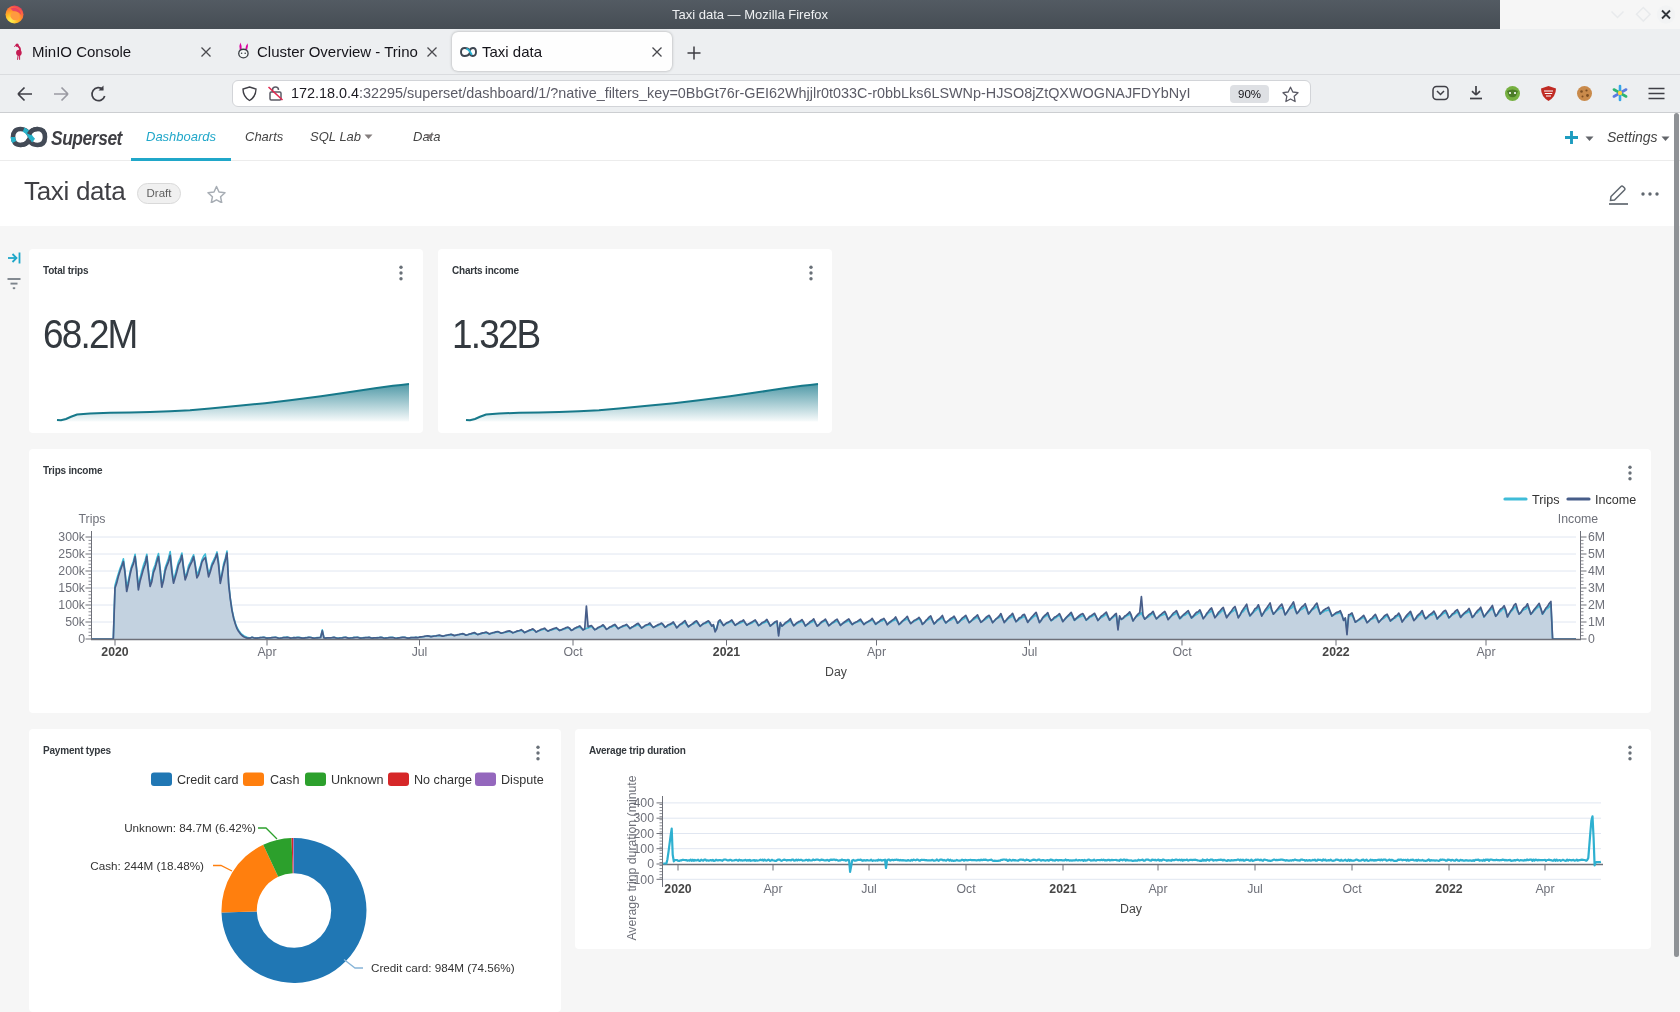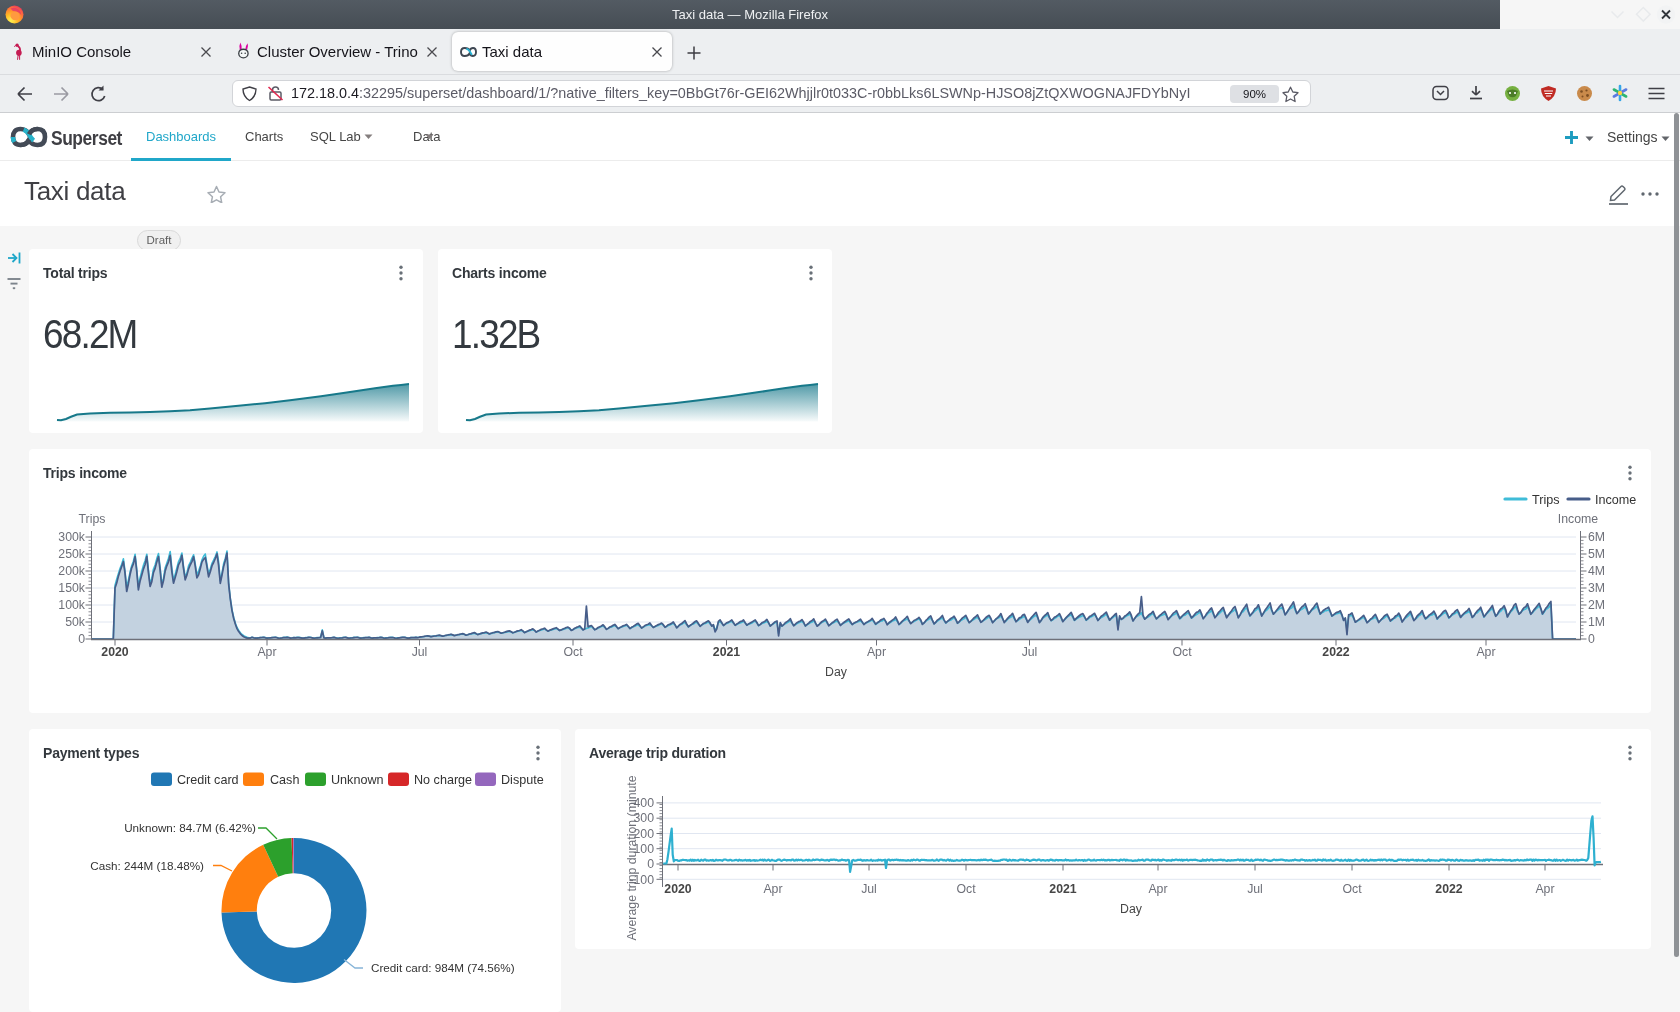--- a/index.html
+++ b/index.html
@@ -5,28 +5,28 @@
 body { font-family:"Liberation Sans", sans-serif; position:relative; background:#f6f6f6; }
 .abs { position:absolute; }
 #titlebar { left:0; top:0; width:1500px; height:29px; background:linear-gradient(#535b63,#464d54); }
 #titlebar .wt { width:100%; text-align:center; color:#eef0f2; font-size:13px; line-height:29px; }
 #tabbar { left:0; top:29px; width:1680px; height:46px; background:#edeff1; border-bottom:1px solid #dadcdf; }
 .tabtxt { font-size:15px; color:#15141a; line-height:46px; }
 #activetab { left:452px; top:3px; width:220px; height:39px; background:#fefefe; border-radius:6px; box-shadow:0 0 3px rgba(0,0,0,0.3); }
 #toolbar { left:0; top:75px; width:1680px; height:38px; background:#edeff1; border-bottom:1px solid #ccced1; }
 #urlbox { left:232px; top:5px; width:1079px; height:27px; background:#ffffff; border:1px solid #d2d4d8; border-radius:6px; }
 .urltxt { font-size:14.4px; line-height:25px; white-space:nowrap; }
-#zoompill { left:997px; top:3.5px; width:49px; height:18px; background:#dee0e4; border-radius:4px; font-size:11.5px; color:#15141a; text-align:center; line-height:18px; }
-#sheader { left:0; top:113px; width:1680px; height:48px; background:#fff; border-bottom:1px solid #ececec; }
+#zoompill { left:997px; top:3.5px; width:39px; height:18px; background:#dee0e4; border-radius:4px; font-size:11.5px; color:#15141a; text-align:center; line-height:18px; }
+#sheader { left:0; top:113px; width:1680px; height:48px; background:#fff; border-bottom:1px solid #ececec;font-style:italic; }
 .nav { font-size:13px; color:#454545; line-height:48px; }
 #dheader { left:0; top:161px; width:1680px; height:65px; background:#fff; }
 #dtitle { left:24px; top:15px; font-size:26px; color:#3f3f44; font-weight:500; letter-spacing:-0.3px; }
-#draft { left:137px; top:22px; width:44px; height:21px; border:1px solid #d9d9d9; background:#f0f0f0; border-radius:10.5px; font-size:11.5px; color:#5f5f5f; text-align:center; line-height:19px;margin-top:47px; }
+#draft { left:137px; top:22px; width:44px; height:21px; border:1px solid #d9d9d9; background:#f0f0f0; border-radius:10.5px; font-size:11.5px; color:#5f5f5f; text-align:center; line-height:19px; }
 .card { position:absolute; background:#fff; border-radius:4px; }
-.ctitle { position:absolute; font-size:14px; font-weight:bold; color:#33383d; letter-spacing:-0.2px; }
+.ctitle { position:absolute; font-size:10px; font-weight:bold; color:#33383d; letter-spacing:-0.2px; }
 .bignum { position:absolute; font-size:41px; color:#33393f; letter-spacing:-2px; transform:scaleX(0.9); transform-origin:left top; }
 #scrollthumb { left:1674px; top:113px; width:5px; height:844px; background:#8f9296; border-radius:2.5px; }
 svg text { font-family:"Liberation Sans", sans-serif; }
 </style></head>
 <body>
 <div class="abs" id="titlebar">
     <div class="wt">Taxi data — Mozilla Firefox</div>
   <svg class="abs" style="left:5px;top:5px" width="19" height="19">
     <defs>
         <radialGradient id="fx1" cx="30%" cy="85%" r="95%">

